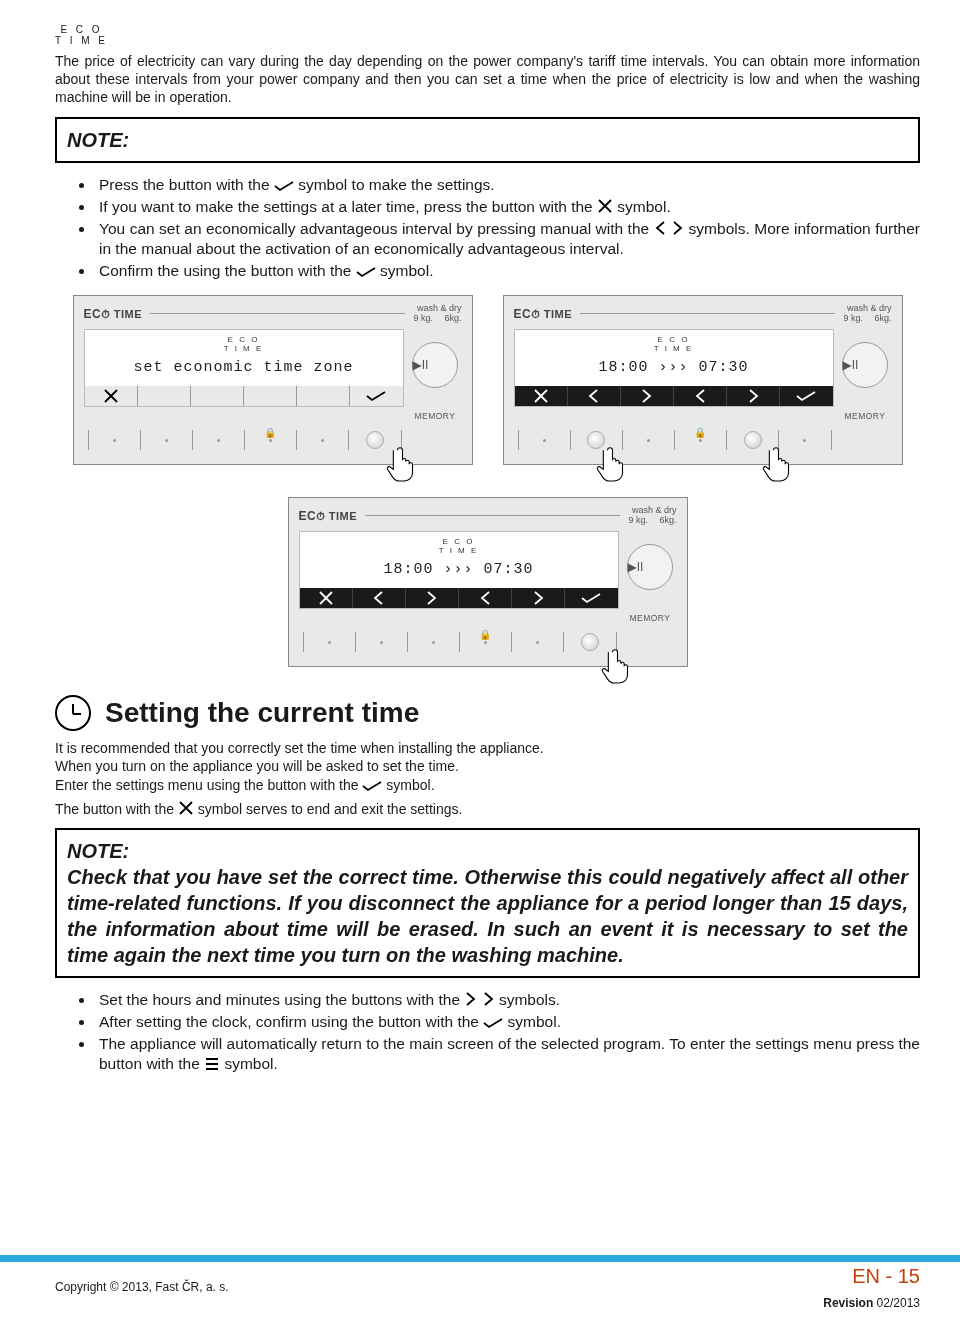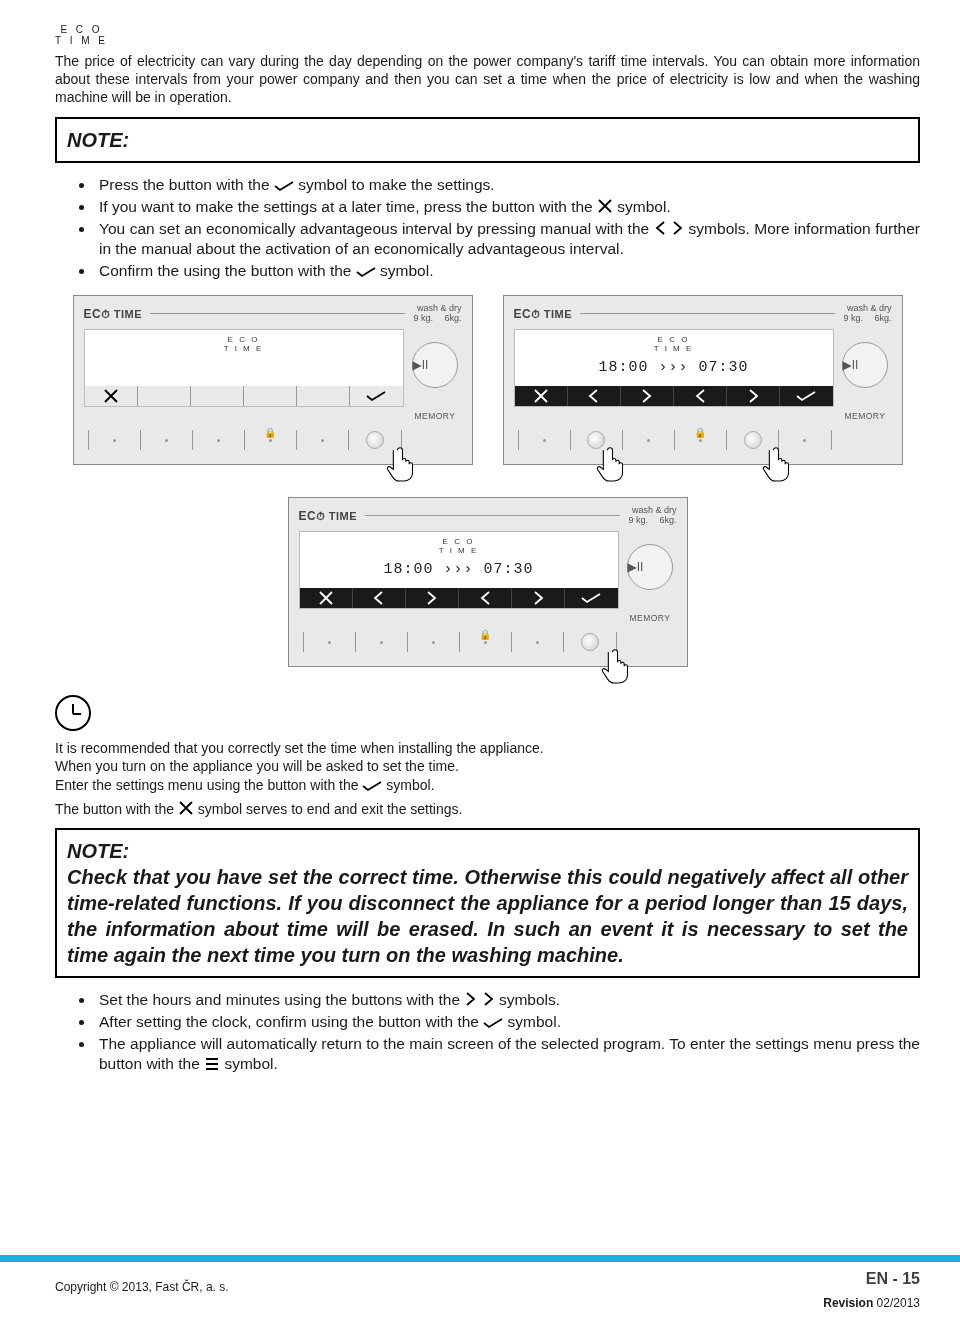--- a/index.html
+++ b/index.html
@@ -98,21 +98,21 @@
   .hand {
     position:absolute; width:30px; height:42px;
   }
   .hand svg{width:100%;height:100%;}
   .section2-head { display:flex; align-items:center; gap:14px; margin-top:28px; margin-bottom:8px;}
   .section2-head h1{ font-size:28px; }
   .clock-icon{ width:36px;height:36px;border:2px solid #000;border-radius:50%;position:relative;}
   .clock-icon::before{content:"";position:absolute;left:50%;top:22%;width:2px;height:10px;background:#000;transform-origin:bottom;transform:translateX(-50%);}
   .clock-icon::after{content:"";position:absolute;left:50%;top:48%;width:8px;height:2px;background:#000;}
   .footer-bar{ position:absolute; left:0; right:0; bottom:60px; height:7px; background:#2aa8e0;}
-  .page-num{ position:absolute; right:40px; bottom:34px; font-weight:700; color:#404040; font-size:16px;}
+  .page-num{ position:absolute; right:40px; bottom:34px; font-weight:400; color:#c2410c; font-size:20px;}
   .copyright{ position:absolute; left:55px; bottom:28px; font-size:12px;}
   .revision{ position:absolute; right:40px; bottom:12px; font-size:12px;}
   .revision b{font-weight:700;}
 </style>
 </head>
 <body>
 
 <svg width="0" height="0" style="position:absolute">
   <defs>
     <g id="check-sym">
@@ -181,20 +181,21 @@
 
   <div class="panel-wrap">
     <div class="panel">
       <div class="panel-top">
         <span class="brand"><b>EC</b>⏱<span> TIME</span></span>
         <span class="rule"></span>
         <span class="wd"><span>wash &amp; dry</span><br><span>9 kg.  6kg.</span></span>
       </div>
       <div class="lcd">
         <div class="eco-small"><span>E C O</span><br><span>T I M E</span></div>
+        <div class="main-text">set economic time zone</div>
         <div class="strip light">
           <span>
               <svg width="16" height="16">
                 <use href="#x-sym"></use>
               </svg>
             </span>
           <span></span>
             <span></span>
             <span></span>
             <span></span>
@@ -406,20 +407,21 @@
       </div>
     </div>
     <div class="hand" style="left:312px;top:150px;"><svg viewBox="0 0 36 42">
           <use href="#hand-svg"></use>
         </svg></div>
   </div>
 </div>
 
 <div class="section2-head">
   <div class="clock-icon"></div>
+  <h1>Setting the current time</h1>
 </div>
 <p class="body">It is recommended that you correctly set the time when installing the appliance.</p>
 <p class="body">When you turn on the appliance you will be asked to set the time.</p>
 <p class="body"><span>Enter the settings menu using the button with the </span><svg class="inline-icon" width="20" height="12">
       <use href="#check-sym"></use>
     </svg><span> symbol.</span></p>
 <p class="body" style="margin-top:6px;"><span>The button with the </span><svg class="inline-icon" width="16" height="16">
       <use href="#x-sym"></use>
     </svg><span> symbol serves to end and exit the settings.</span></p>
 

